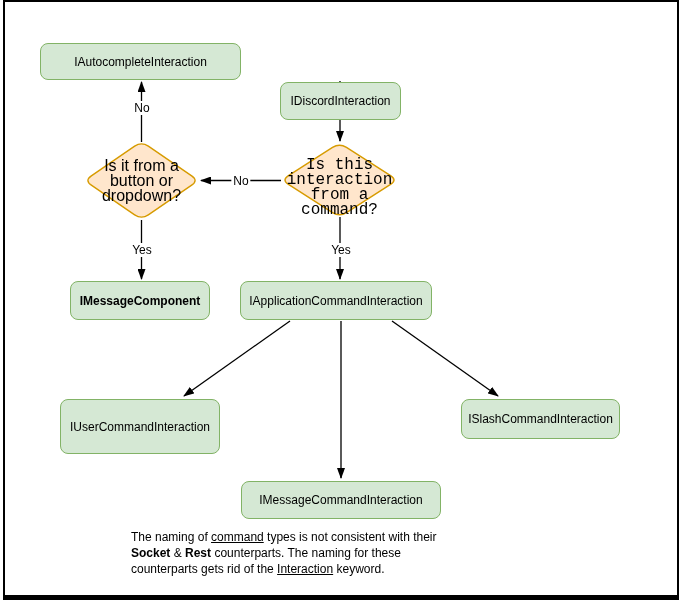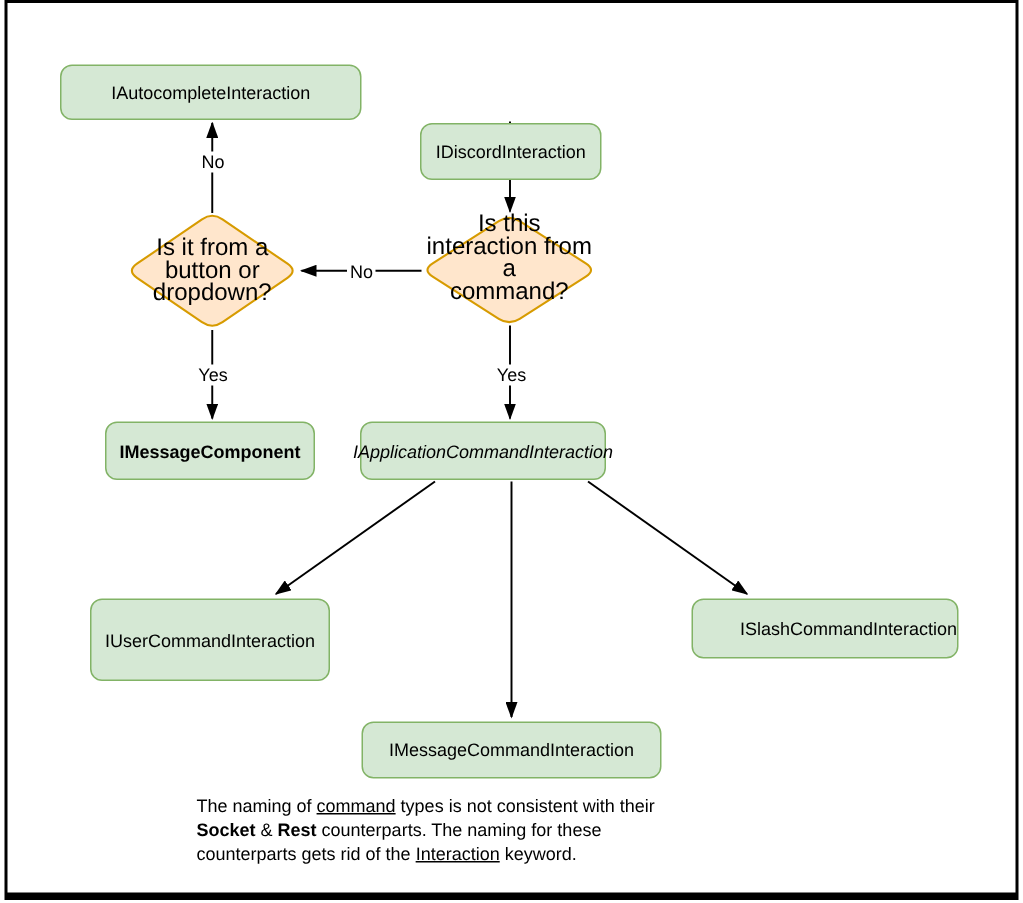--- a/index.html
+++ b/index.html
@@ -94,43 +94,43 @@
   </div>
 
   <div class="node" style="left:280px; top:43px; width:121px; height:38px;margin-top:39px;">
     <span>IDiscordInteraction</span>
   </div>
 
   <div class="node" style="left:70px; top:281px; width:140px; height:39px;font-weight:bold;">
     <span>IMessageComponent</span>
   </div>
 
-  <div class="node" style="left:240px; top:281px; width:164px; height:39px;font-style:italic;">
+  <div class="node" style="left:240px; top:281px; width:192px; height:39px;">
     <span>IApplicationCommandInteraction</span>
   </div>
 
   <div class="node" style="left:60px; top:399px; width:160px; height:55px;">
     <span>IUserCommandInteraction</span>
   </div>
 
-  <div class="node" style="left:461px; top:399px; width:178px; height:40px;justify-content:flex-end;">
+  <div class="node" style="left:461px; top:399px; width:159px; height:40px;">
     <span>ISlashCommandInteraction</span>
   </div>
 
   <div class="node" style="left:241px; top:481px; width:200px; height:38px;">
     <span>IMessageCommandInteraction</span>
   </div>
 
   <div class="decision-label" style="left:86px; top:158px; width:111px;">
     <div>Is it from a</div>
     <div>button or</div>
     <div>dropdown?</div>
   </div>
 
-  <div class="decision-label" style="left:282px; top:142px; width:115px;">
+  <div class="decision-label" style="left:282px; top:158px; width:115px;font-family:Liberation Mono, monospace;">
     <div>Is this</div>
     <div>interaction from a</div>
     <div>command?</div>
   </div>
 
   <div class="edge-label" style="left:142px; top:108px;">No</div>
   <div class="edge-label" style="left:241px; top:181px;">No</div>
   <div class="edge-label" style="left:142px; top:250px;">Yes</div>
   <div class="edge-label" style="left:341px; top:250px;">Yes</div>
 

